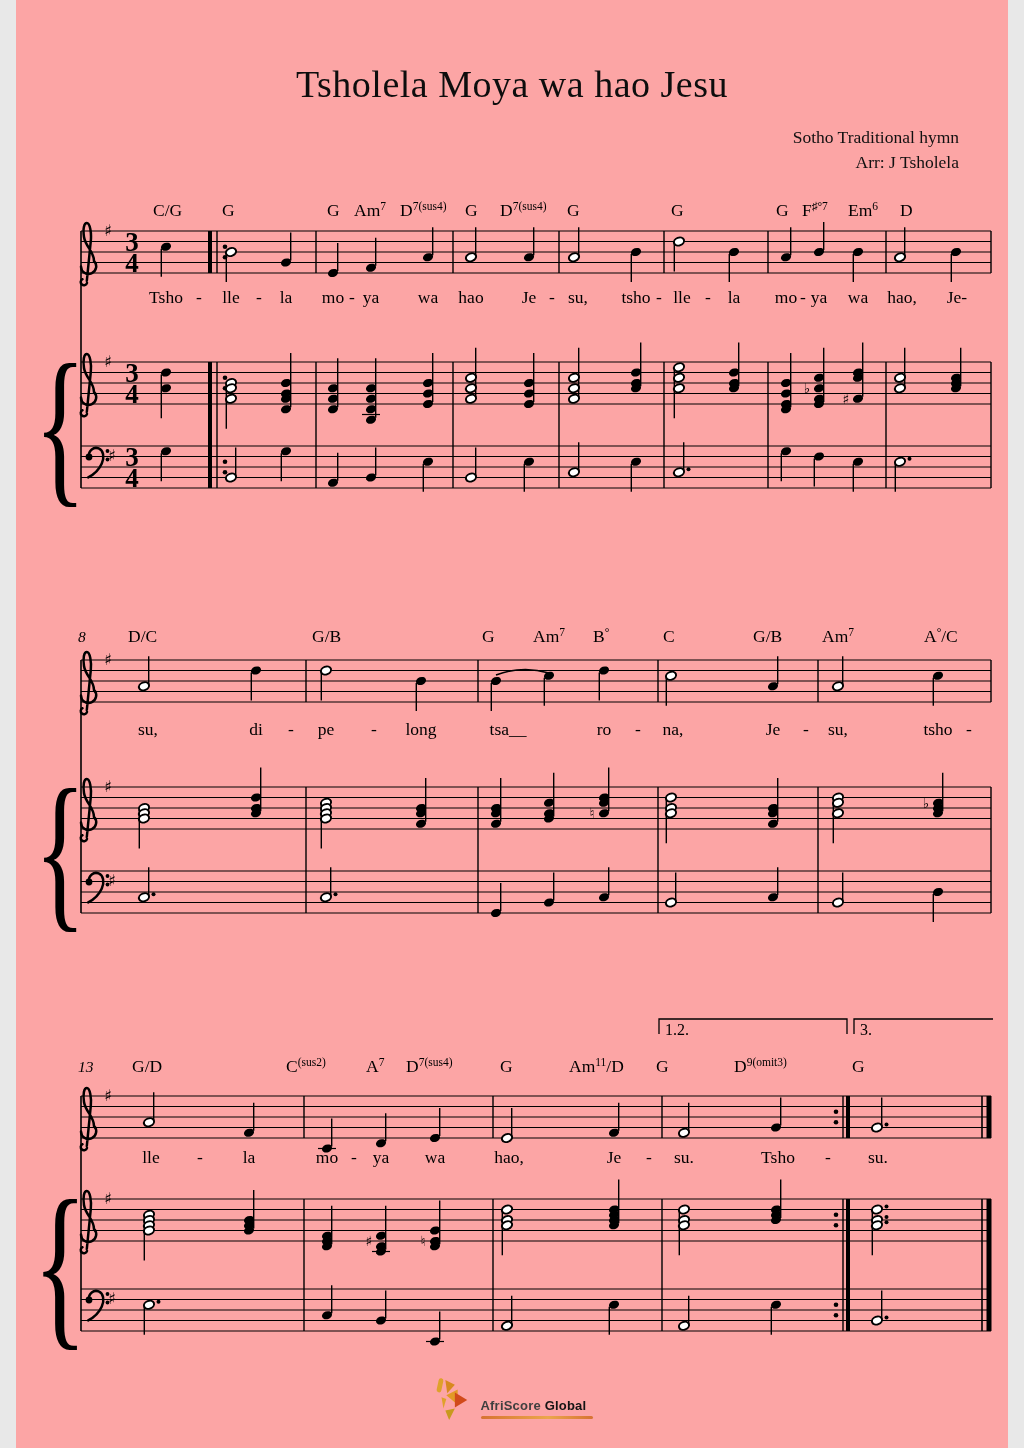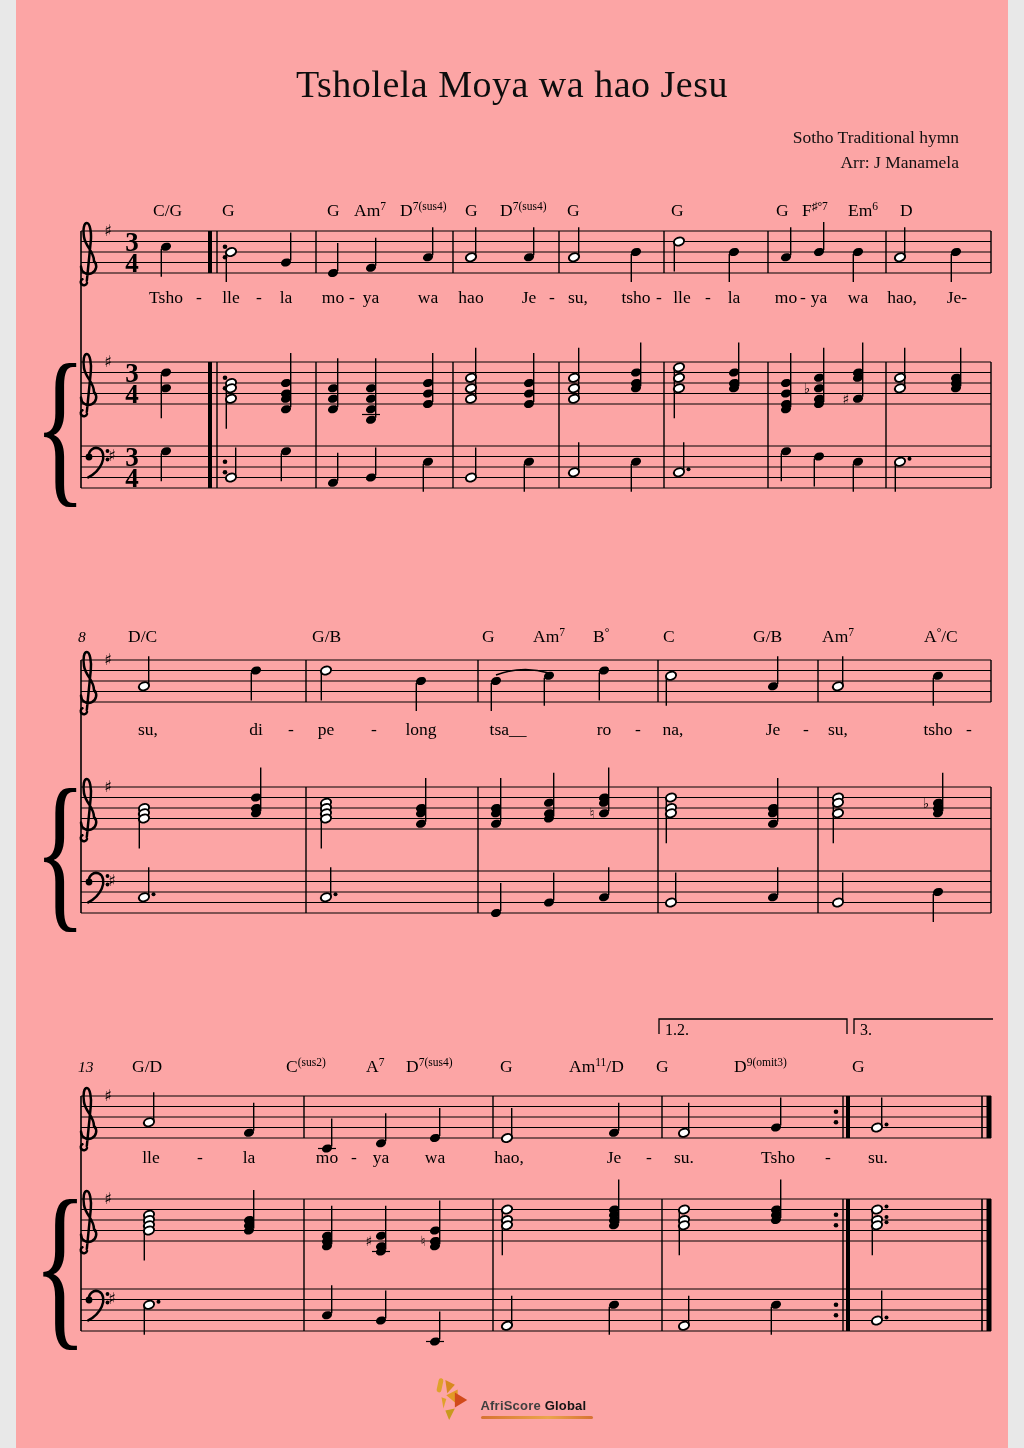--- a/index.html
+++ b/index.html
@@ -19,21 +19,21 @@
   .brand-name .b2{font-weight:800;color:#141414;}
   .tagline-strip{width:112px;height:3px;margin-top:3px;border-radius:2px;opacity:.85;
                  background:linear-gradient(90deg,#d06a1f,#e8a73c 60%,#d06a1f);}
 </style>
 </head>
 <body>
 
 <div class="page">
   <div class="title">Tsholela Moya wa hao Jesu</div>
   <div class="credit c1">Sotho Traditional hymn</div>
-  <div class="credit c2">Arr: J Manamela</div>
+  <div class="credit c2">Arr: J Tsholela</div>
 
   <svg id="score" width="1024" height="1448" viewBox="0 0 1024 1448">
       <g>
         <g>
           <line x1="65" y1="231" x2="975" y2="231" stroke="#000000" stroke-width="1.1"></line>
           <line x1="65" y1="241.5" x2="975" y2="241.5" stroke="#000000" stroke-width="1.1"></line>
           <line x1="65" y1="252" x2="975" y2="252" stroke="#000000" stroke-width="1.1"></line>
           <line x1="65" y1="262.5" x2="975" y2="262.5" stroke="#000000" stroke-width="1.1"></line>
           <line x1="65" y1="273" x2="975" y2="273" stroke="#000000" stroke-width="1.1"></line>
           <path d="M 9,52 a 3.2,3.2 0 1 1 -4.5,-3.8 M 8.8,50 L 12.8,10 C 13.6,2 12,-8 8.8,-8 C 6,-8 4.8,-2 6,6 C 7.5,16 16,20 16,30 a 7.6,7.6 0 1 1 -13,5.4" fill="none" stroke="#000000" stroke-width="2.5" stroke-linecap="round" transform="translate(62,231)"></path>

